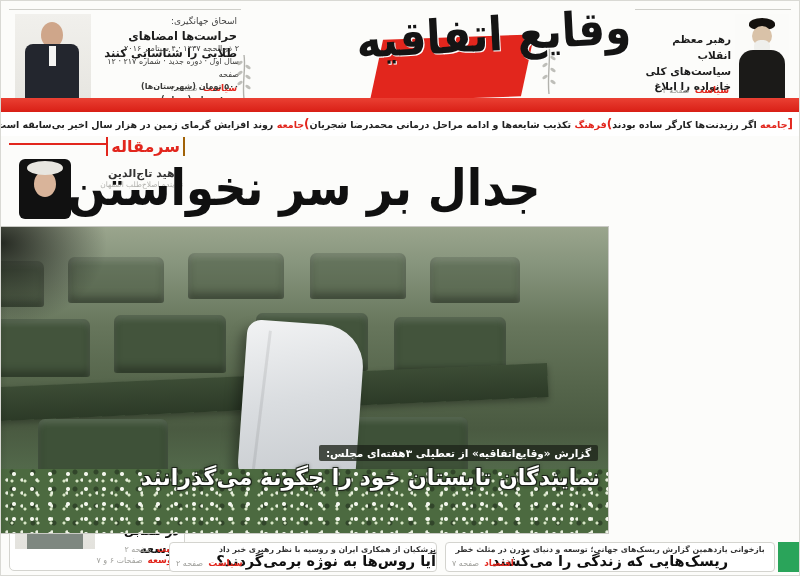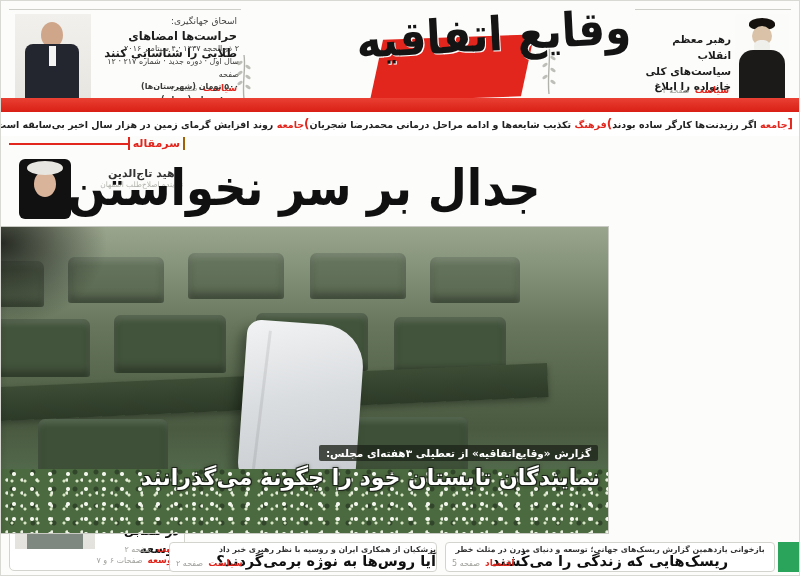--- a/index.html
+++ b/index.html
@@ -50,21 +50,21 @@
   #strip { position:absolute; left:0; top:111px; width:800px; height:24px; background:#fff; display:flex; flex-direction:row; align-items:center; justify-content:space-between; padding:0 8px; font-size:9.5px; }
   .strip-item { white-space:nowrap; font-weight:bold; color:#222; }
   .strip-item .sec-label { font-size:9.5px; }
   .strip-sep { color:#e2261d; font-weight:bold; font-size:12px; }
   #strip-edge-r,#strip-edge-l { color:#e2261d; font-weight:bold; font-size:12px; }
 
   
   .lcol-box { position:absolute; left:8px; width:176px; }
 
   #editorial { top:142px; height:102px; border-top:2px solid #e2261d; border-bottom:2px solid #e2261d; }
-  #editorial-tag { position:absolute; top:-8px; right:0; background:#fcfcfa; padding:0 3px; color:#e2261d; font-weight:bold; font-size:11px; border-right:2px solid #a16207; border-left:2px solid #e2261d; }
+  #editorial-tag { position:absolute; top:-8px; right:0; background:#fcfcfa; padding:0 3px; color:#e2261d; font-weight:bold; font-size:16px; border-right:2px solid #a16207; border-left:2px solid #e2261d; }
   #editorial-photo { position:absolute; left:10px; top:14px; width:52px; height:60px; border-radius:6px; background:#111; overflow:hidden; }
   #editorial-text { position:absolute; right:2px; top:16px; width:106px; text-align:right; }
   #editorial-text .ttl { font-size:11.5px; font-weight:bold; color:#151515; line-height:1.5; }
   #editorial-text .auth { font-size:11px; font-weight:bold; color:#333; margin-top:6px; }
   #editorial-text .note { font-size:7.5px; color:#b0b0ac; }
   #editorial-foot { position:absolute; left:6px; bottom:2px; }
 
   .art-box { border:1px solid #d4d4cf; border-radius:5px; background:#fff; padding:6px 8px; text-align:center; }
   #art1 { top:252px; height:140px; }
   #art1 .kick { font-size:8.5px; font-weight:bold; color:#333; line-height:1.5; }
@@ -291,21 +291,21 @@
   <div id="photo-foot">
     <span class="sec-label">سیاست</span>
     <span class="page-note">صفحه ۲</span>
   </div>
 
   <div id="bb-right" class="bottom-box">
     <div class="kick">بازخوانی یازدهمین گزارش ریسک‌های جهانی؛ توسعه و دنیای مدرن در مثلث خطر</div>
     <div class="ttl">ریسک‌هایی که زندگی را می‌کُشند</div>
     <div class="foot">
       <span class="sec-label">اقتصاد</span>
-      <span class="page-note">صفحه 5</span>
+      <span class="page-note">صفحه ۷</span>
     </div>
   </div>
   <div id="bb-left" class="bottom-box">
     <div class="kick">پزشکیان از همکاری ایران و روسیه با نظر رهبری خبر داد</div>
     <div class="ttl">آیا روس‌ها به نوژه برمی‌گردند؟</div>
     <div class="foot">
       <span class="sec-label">سیاست</span>
       <span class="page-note">صفحه ۲</span>
     </div>
   </div>

